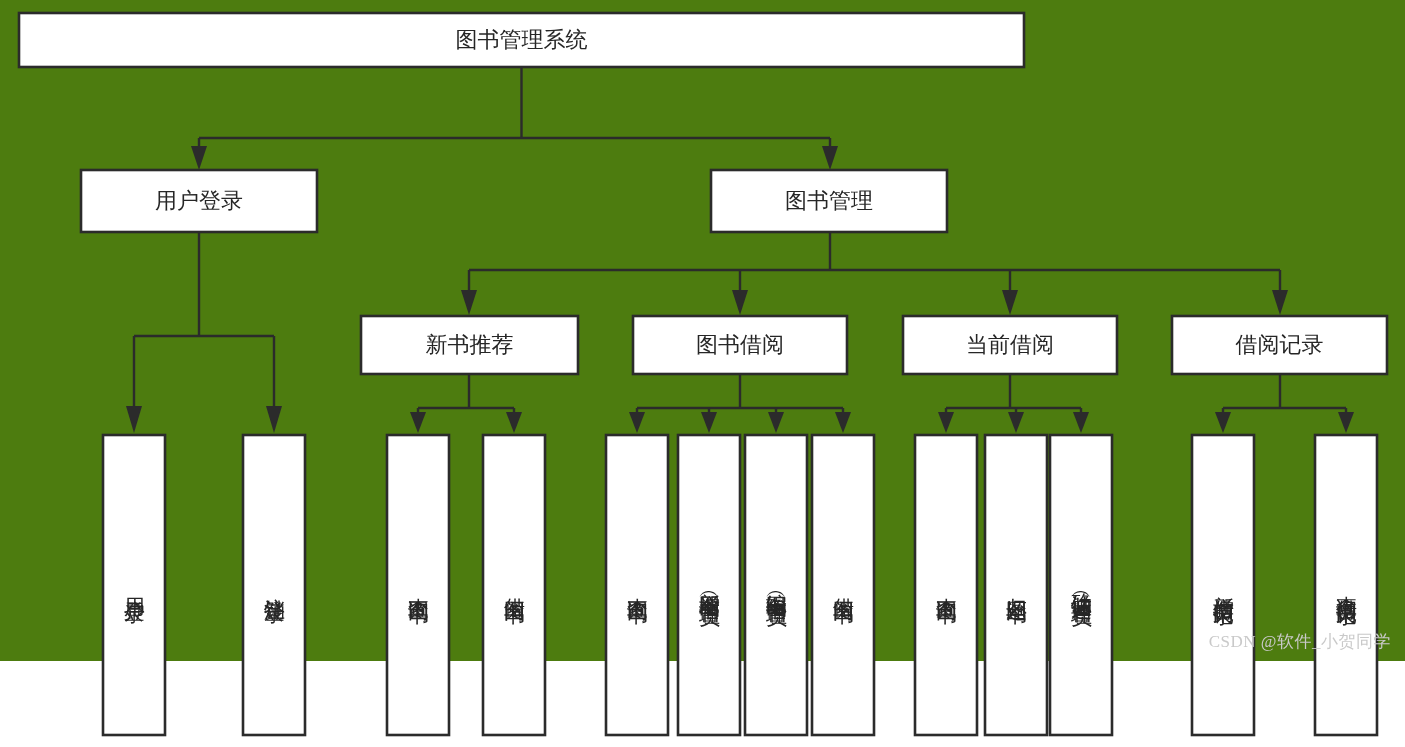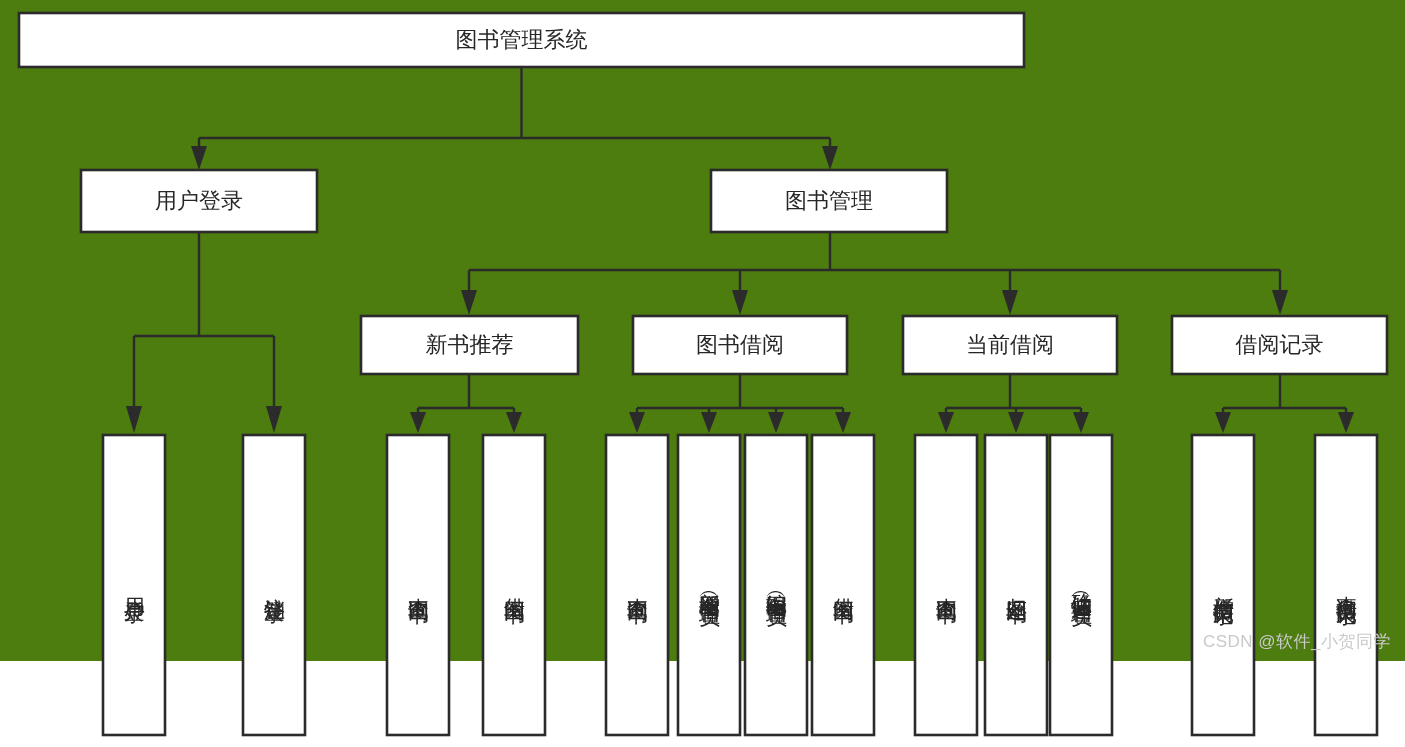--- a/index.html
+++ b/index.html
@@ -61,21 +61,21 @@
     display: flex;
     align-items: center;
     justify-content: center;
     white-space: nowrap;
     pointer-events: none;
   }
   #watermark {
     position: absolute;
     right: 14px;
     bottom: 8px;
-    font-family: Liberation Sans, sans-serif;
+    font-family: Liberation Serif, serif;
     font-size: 17px;
     color: #c9c9c9;
     letter-spacing: 0.5px;
     white-space: nowrap;
   }
 </style>
 </head>
 <body>
 
 <div id="diagram-root">

